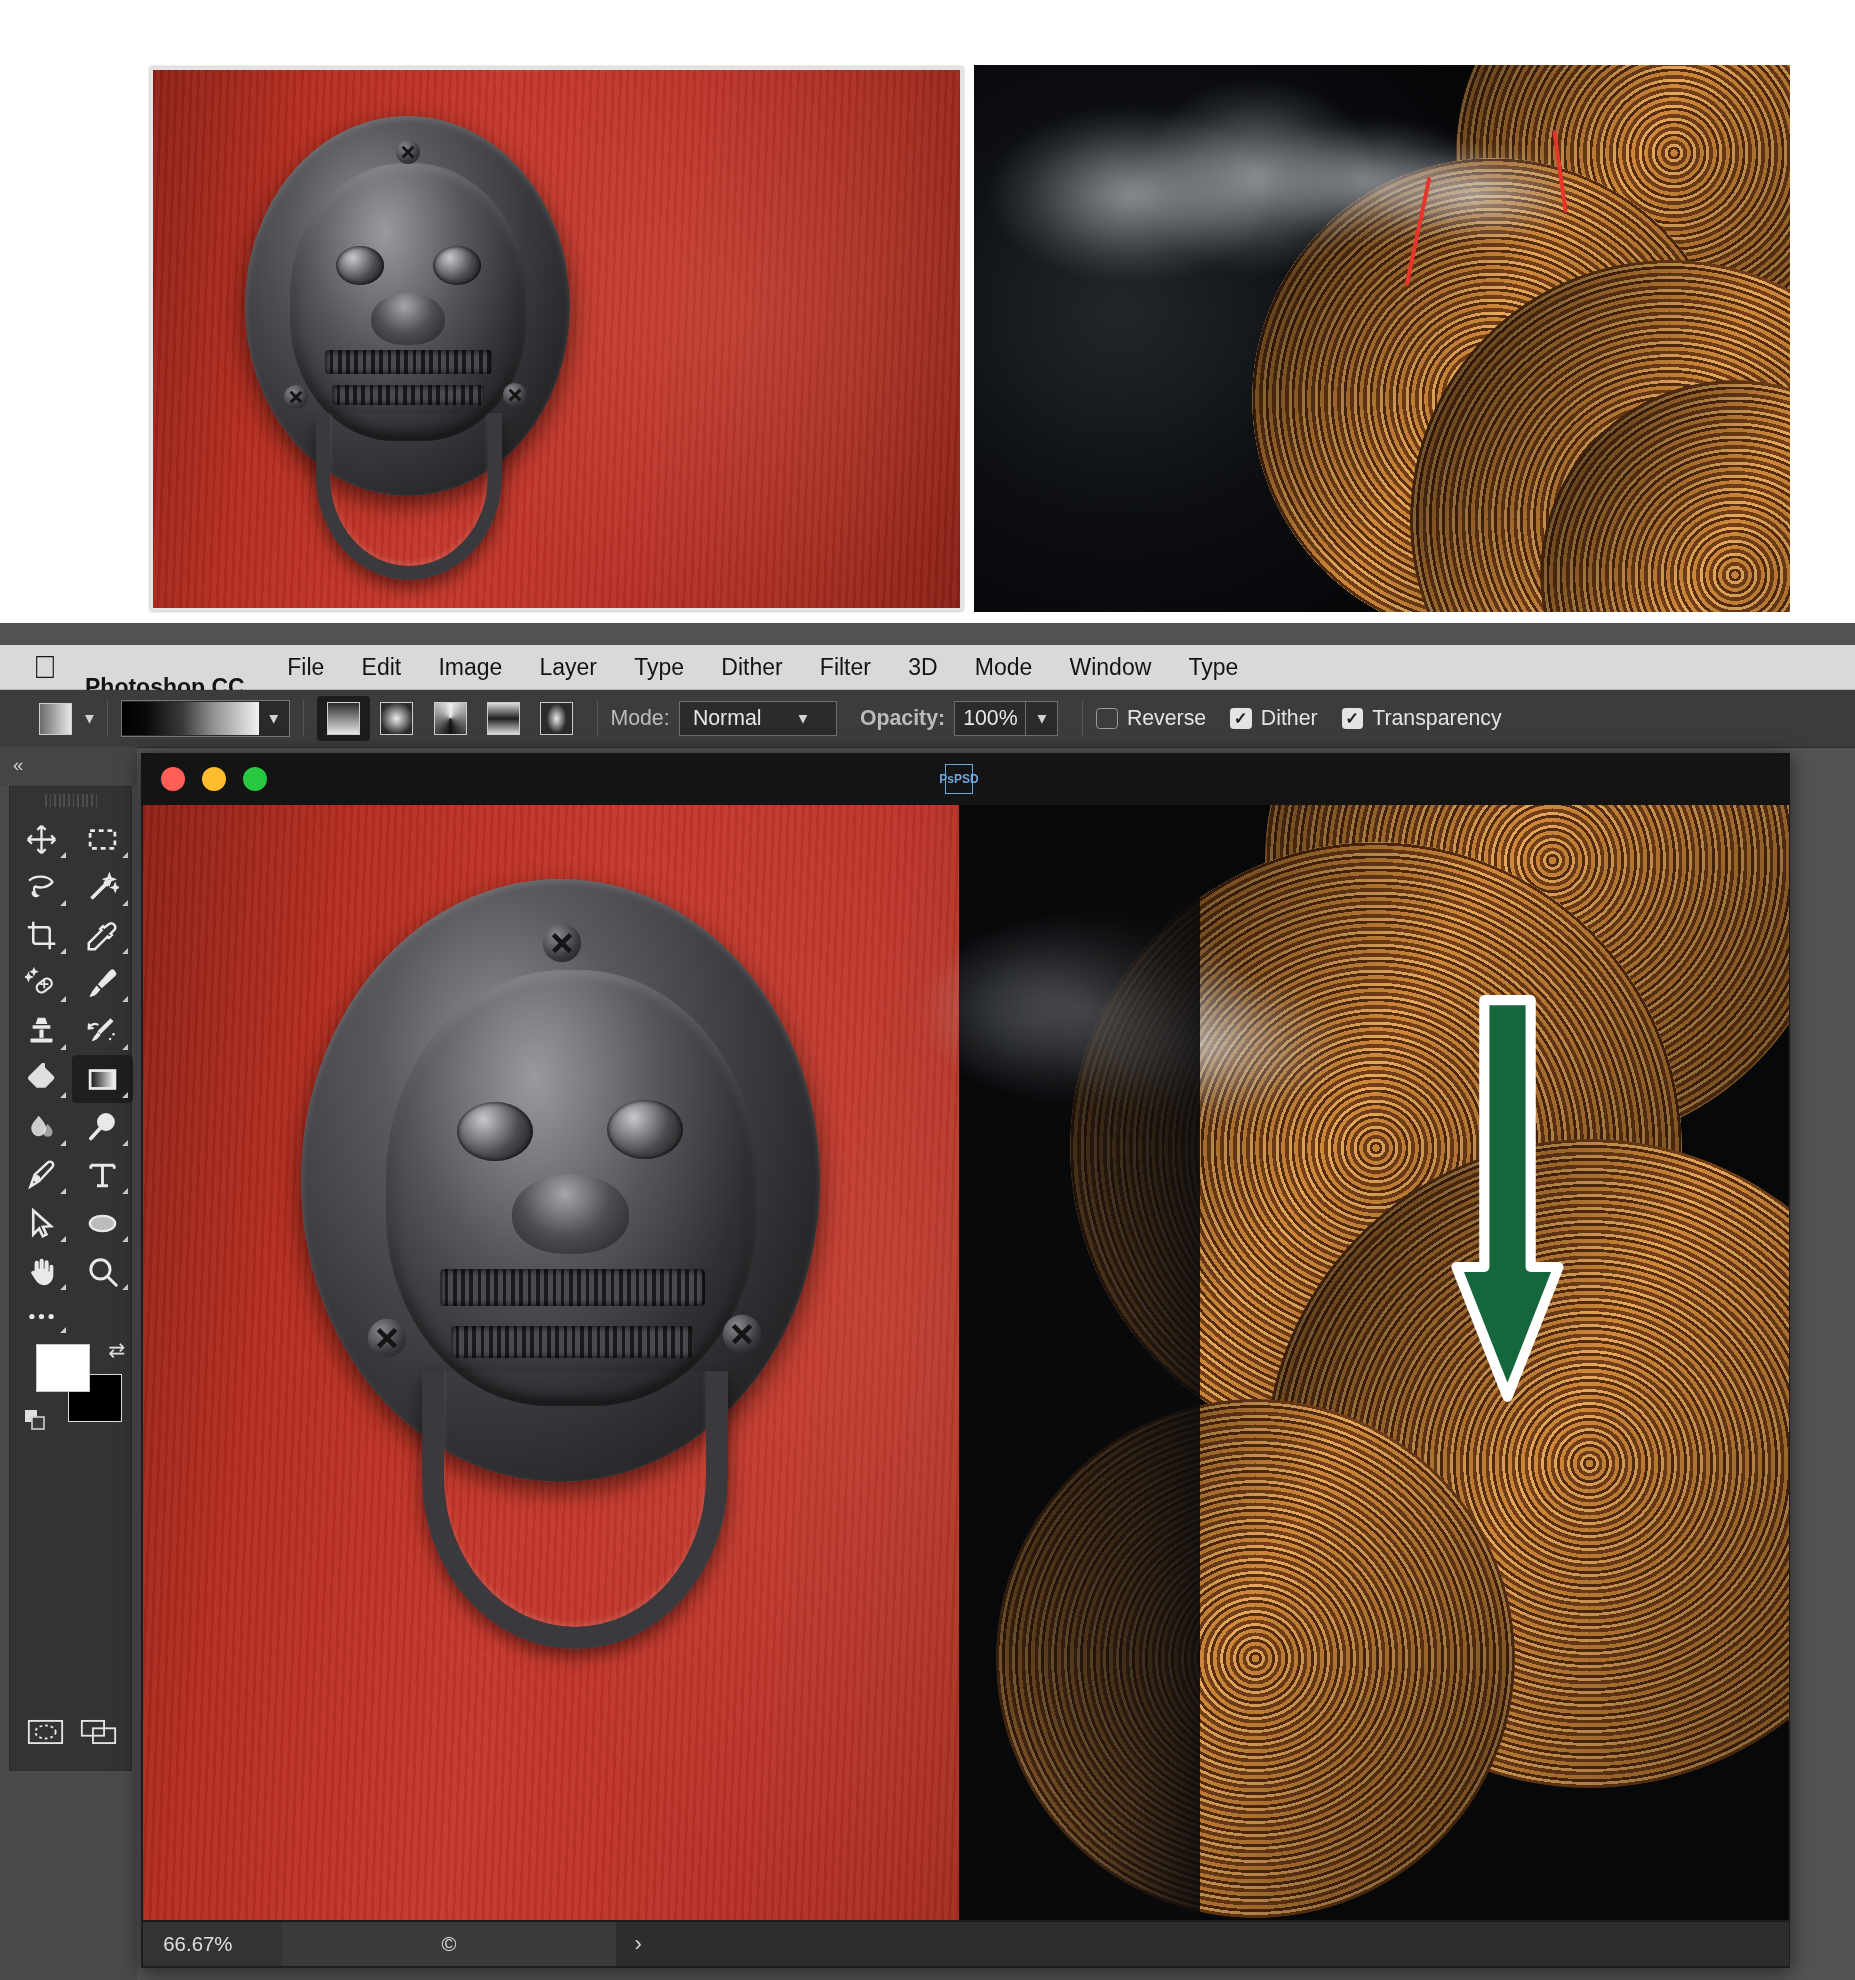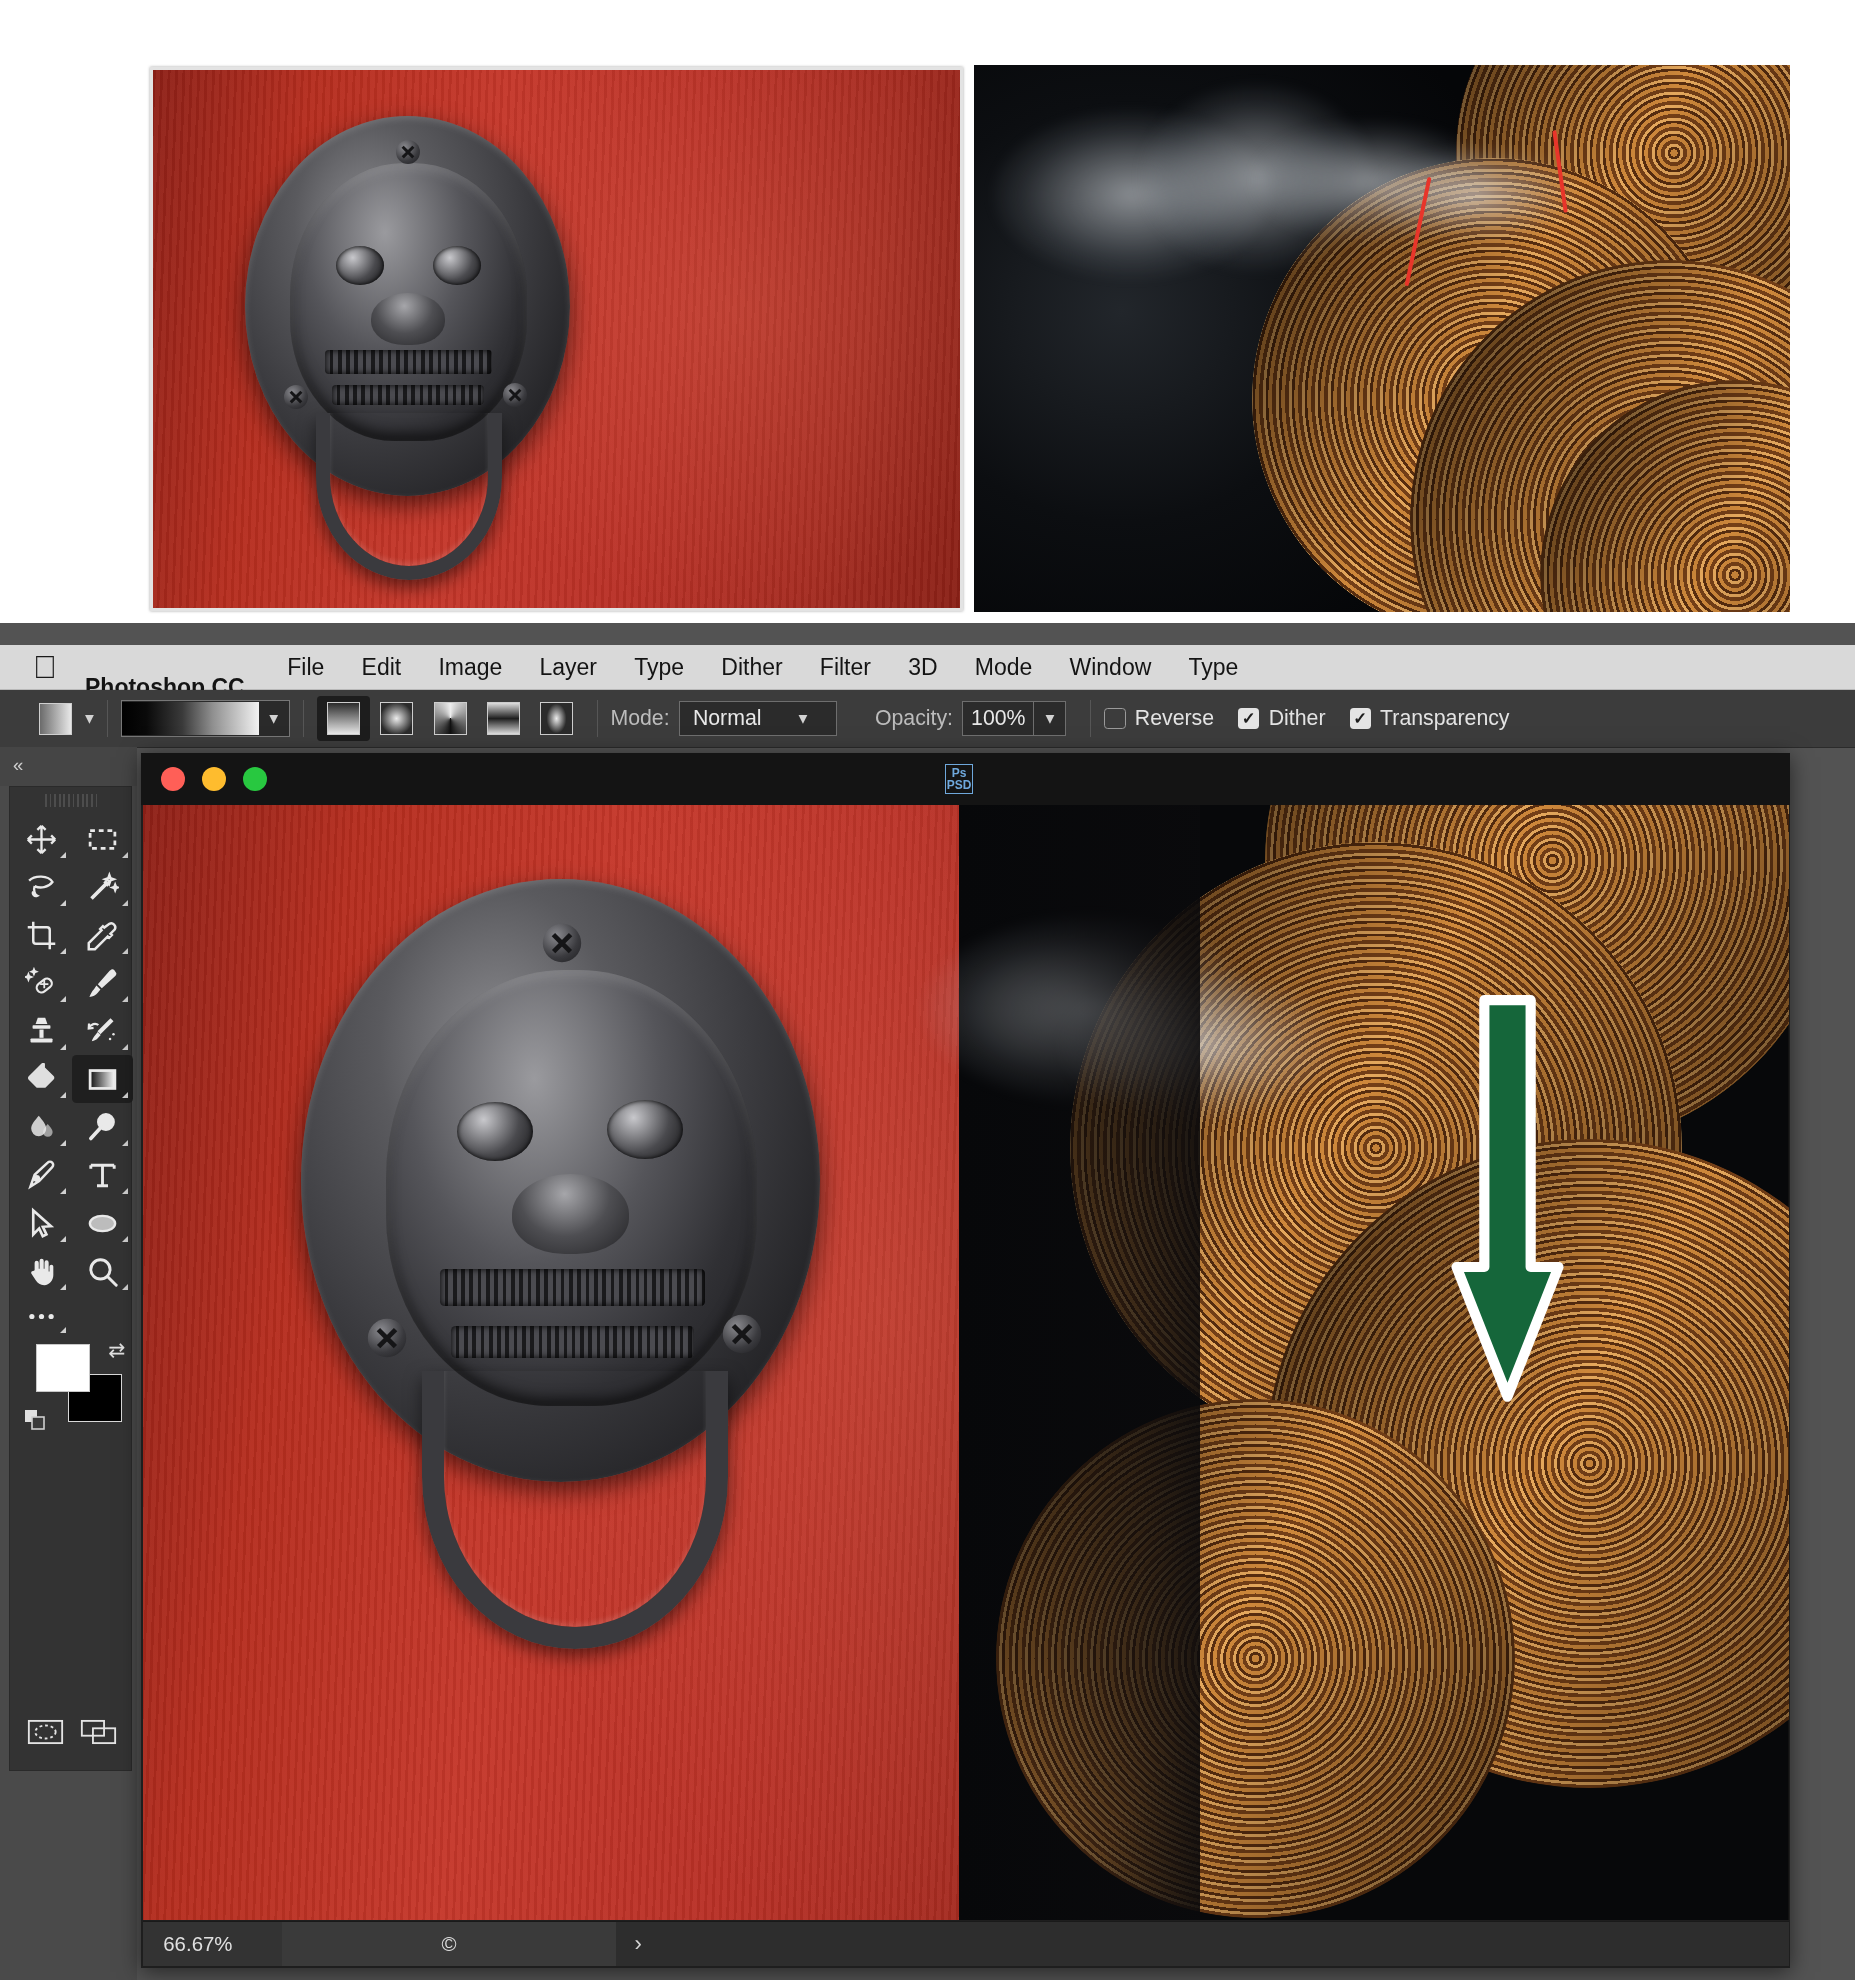--- a/index.html
+++ b/index.html
@@ -189,21 +189,21 @@
   }
   #doctitle {
     position:absolute; left:0; top:0; width:1649px; height:52px; background:#141414;
     display:flex; align-items:center; justify-content:center;
   }
   .traffic { position:absolute; left:20.4px; top:50%; transform:translateY(-50%); display:flex; gap:16.7px; }
   .tl { width:24px; height:24px; border-radius:50%; }
   .tl.r { background:#ff5f57; } .tl.y { background:#febc2e; } .tl.g { background:#28c840; }
   #doctitle .psicon {
     width:28px; height:30px; border:1.9px solid #6fa8dc; color:#6fa8dc;
-    font-size:12px; font-weight:bold; display:flex; flex-direction:column;
+    font-size:12px; font-weight:bold; display:flex; flex-direction:row;
     align-items:center; justify-content:center; line-height:1.0; margin-right:13px;
   }
   #doctitle .ttl { color:#e9e9e9; font-size:24px; }
 
   #canvas {
     position:absolute; left:1.9px; top:52px; width:1646px; height:1115px; overflow:hidden;
     background:#111;
   }
   #canvas .cv-door { position:absolute; left:0; top:0; width:1030px; height:1115px; }
   #canvas .cv-inc  { position:absolute; left:816px; top:0; width:829px; height:1115px; }
@@ -323,21 +323,21 @@
     </span>
 
     <div class="ob-sep"></div>
 
     <span class="ob-label">Mode:</span>
     <div class="ob-select" style="width:158px;">
       <span>Normal</span>
       <span class="caret">▾</span>
     </div>
 
-    <span class="ob-label" style="margin-left:38px;">Opacity:</span>
+    <span class="ob-label" style="margin-left:23px;font-weight:bold;">Opacity:</span>
     <div class="ob-input" style="width:72px;justify-content:center;">
       <span>100%</span>
     </div>
     <div class="ob-stepper">
         <span class="caret">▾</span>
       </div>
 
     <div class="ob-sep" style="margin-left:24px;"></div>
 
     <span class="cb off"></span>

